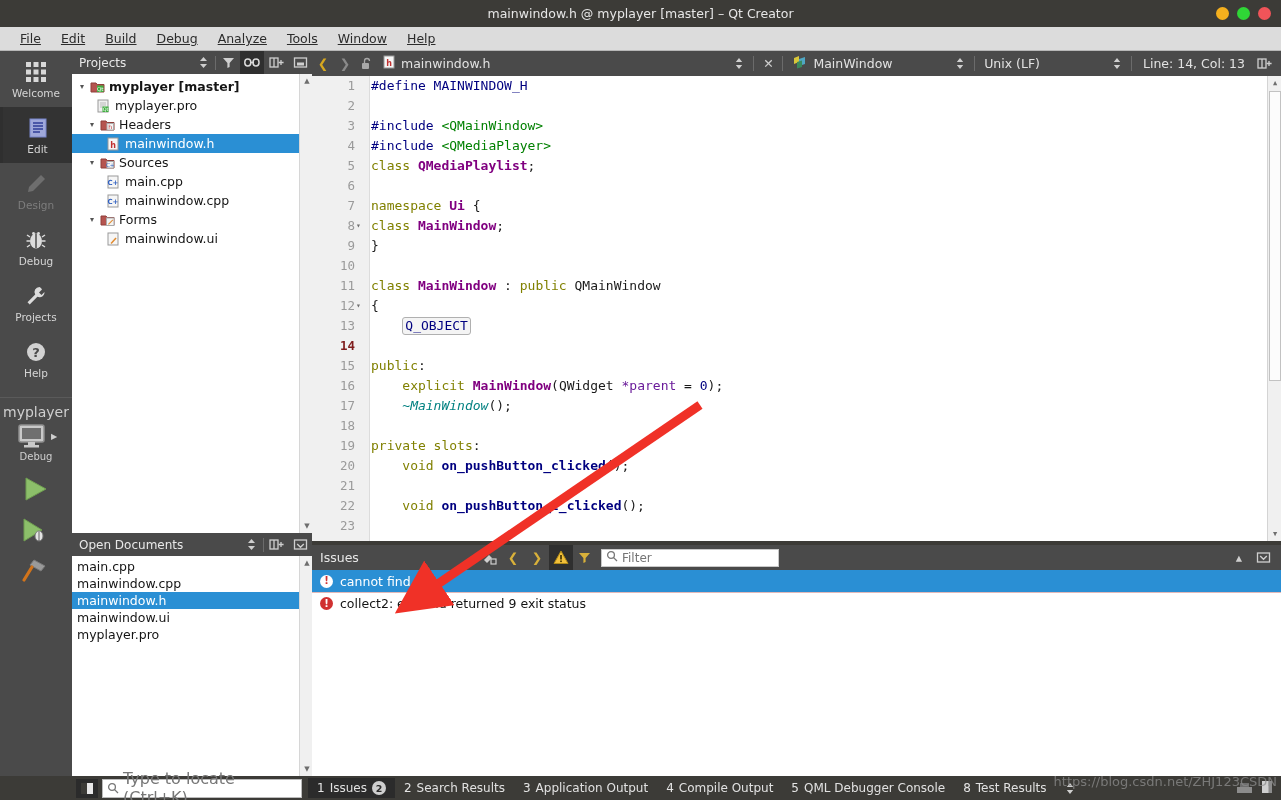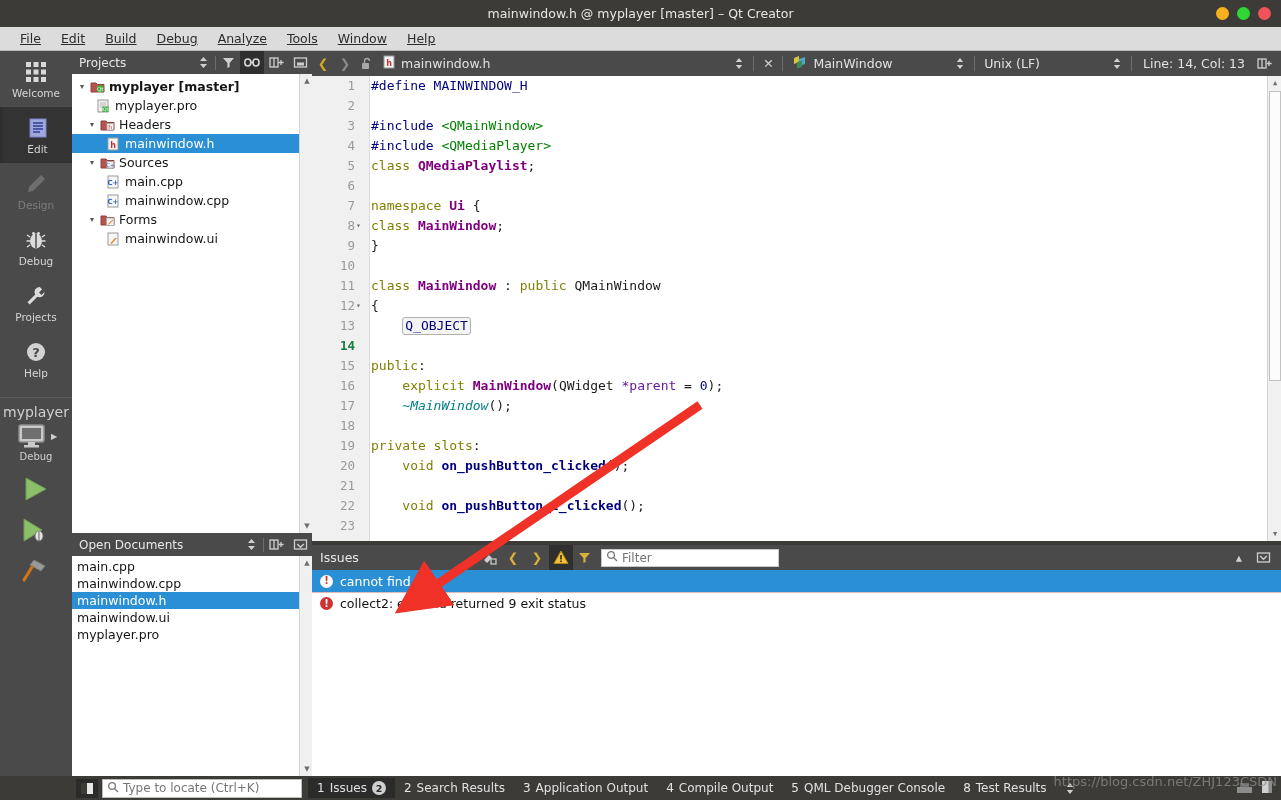--- a/index.html
+++ b/index.html
@@ -104,21 +104,21 @@
   .gutter {
     position:absolute; left:0; top:0; width:58px; height:465px;
     background:#f0f0f0; border-right:1px solid #dcdcdc;
   }
   .codearea { position:absolute; left:59px; top:0; right:14px; height:465px; }
   .cline { height:20px; line-height:20px; white-space:pre; }
   .lnum {
     height:20px; line-height:20px; text-align:right; padding-right:14px;
     color:#9a9a9a; font-family:"DejaVu Sans Mono","Liberation Mono",monospace; font-size:12.5px;
   }
-  .lnum.cur { color:#15803d; font-weight:bold; }
+  .lnum.cur { color:#7f1d1d; font-weight:bold; }
   .fold { position:absolute; left:44px; width:10px; height:20px; line-height:20px; color:#6f6f6f; font-size:8px; }
   
   .c-pre  { color:#000080; }
   .c-inc  { color:#008000; }
   .c-kw   { color:#808000; }
   .c-type { color:#800080; font-weight:bold; }
   .c-pln  { color:#1a1a1a; }
   .c-fn   { color:#000080; font-weight:bold; }
   .c-dtor { color:#008080; font-style:italic; }
   .c-var  { color:#6a1b9a; }
@@ -166,21 +166,21 @@
   .irow.sep { border-top:1px solid #e2b9b9; }
 
   
   .statusbar {
     position:absolute; left:0; top:776px; width:1281px; height:24px;
     background:#3c3b37; color:#e1e1e1; display:flex; align-items:center; font-size:12px;
   }
   .locbtn { width:22px; height:19px; margin-left:76px; background:#2b2b2b; display:flex; align-items:center; justify-content:center; }
   .locinput {
     width:200px; height:19px; background:#fff; border:1px solid #bbb; margin-left:4px;
-    display:flex; align-items:center; gap:4px; padding-left:4px; color:#777; font-size:12px;
+    display:flex; align-items:center; gap:4px; padding-left:4px; color:#777; font-size:16px;
   }
   .otab { display:flex; align-items:center; gap:5px; padding:2px 9px; height:20px; cursor:default; }
   .otab.active { background:#2b2b2b; }
   .onum { color:#e5e5e5; }
   .badge {
     background:#cfcfcf; color:#2b2b2b; border-radius:50%;
     width:14px; height:14px; font-size:9.5px; font-weight:bold;
     display:flex; align-items:center; justify-content:center;
   }
   .watermark {

